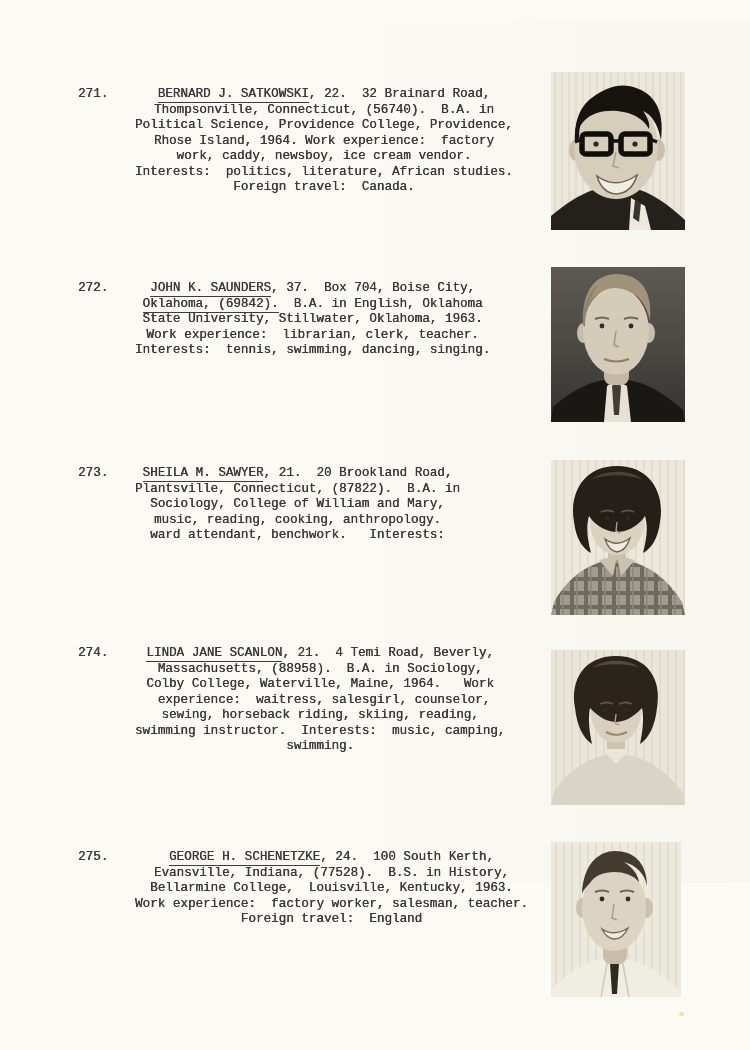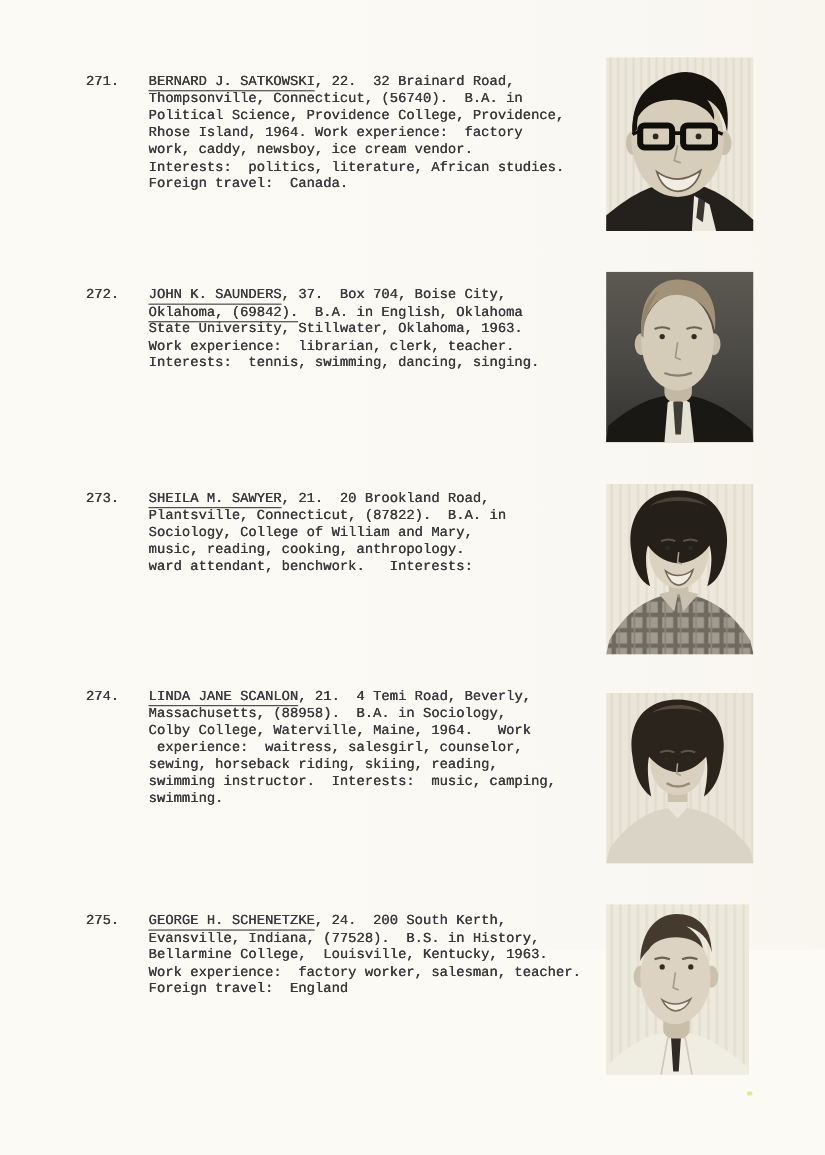--- a/index.html
+++ b/index.html
@@ -5,28 +5,29 @@
   html,body{margin:0;padding:0;}
   body{
     width:750px;height:1050px;
     background:#fbfaf5;
     font-family:"Liberation Mono","DejaVu Sans Mono",monospace;
     overflow:hidden;
   }
   .page{
     position:relative;width:750px;height:863px;
     background:linear-gradient(90deg,#fbfaf5 0%,#faf9f3 55%,#f8f6ef 100%);
+    margin-top:20px;
   }
   .entry{position:absolute;left:0;width:560px;}
   .num{
     position:absolute;left:78px;top:0;
     font-size:12.6px;line-height:15.5px;color:#3a3a3c;
     text-shadow:0.3px 0 0 currentColor;
   }
-  .text{position:absolute;left:135px;top:0;}
+  .text{position:absolute;left:135px;top:0;text-align:center;}
   .line{
     white-space:pre;
     font-size:12.6px;line-height:15.5px;color:#39393b;
     text-shadow:0.3px 0 0 currentColor;
   }
   .uname{border-bottom:1.4px solid #3c3c3e;padding-bottom:1px;}
   .photo{position:absolute;left:551px;}
   .photo svg{display:block;}
   .artifact-dot{
     position:absolute;left:679px;top:992px;width:5px;height:4px;
@@ -82,21 +83,21 @@
       <div class="line"> experience:  waitress, salesgirl, counselor,</div>
       <div class="line">sewing, horseback riding, skiing, reading,</div>
       <div class="line">swimming instructor.  Interests:  music, camping,</div>
       <div class="line">swimming.</div>
     </div>
   </section>
 
   <section class="entry" style="top:830px">
     <div class="num">275.</div>
     <div class="text">
-      <div class="line"><span class="uname">GEORGE H. SCHENETZKE</span><span>, 24.  200 South Kerth,</span></div>
+      <div class="line"><span class="uname">GEORGE H. SCHENETZKE</span><span>, 24.  100 South Kerth,</span></div>
       <div class="line">Evansville, Indiana, (77528).  B.S. in History,</div>
       <div class="line">Bellarmine College,  Louisville, Kentucky, 1963.</div>
       <div class="line">Work experience:  factory worker, salesman, teacher.</div>
       <div class="line">Foreign travel:  England</div>
     </div>
   </section>
 
   <div class="photo" style="top:52px" aria-label="black and white portrait of a young man with dark side-parted hair, heavy black glasses, smiling, dark suit and white shirt on light background">
     <svg width="134" height="158" viewBox="0 0 134 158">
       <defs>

